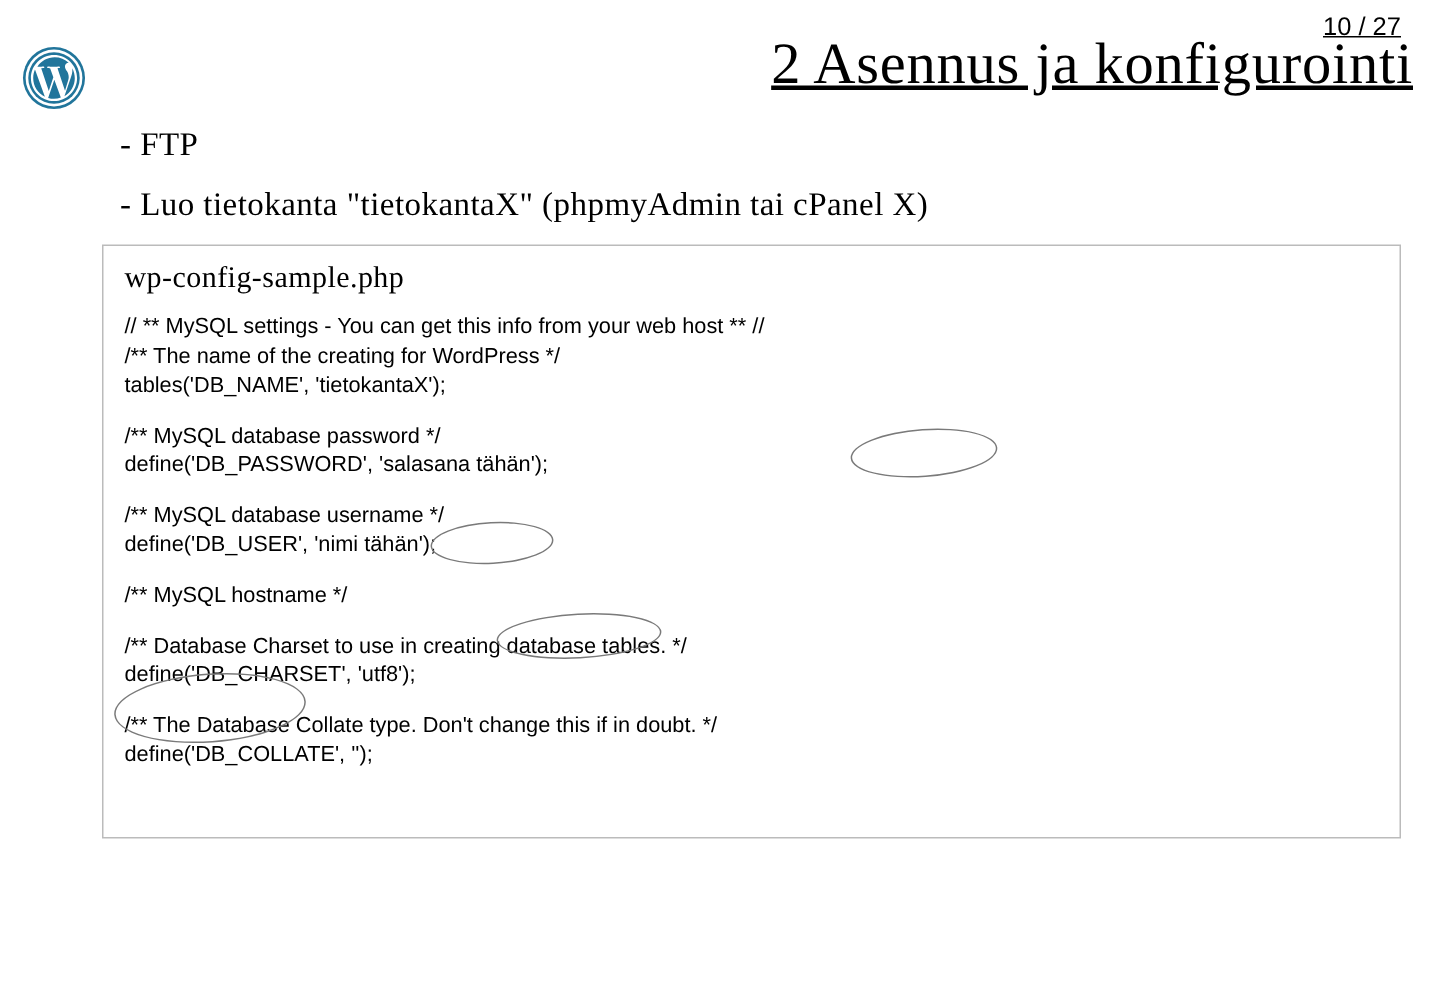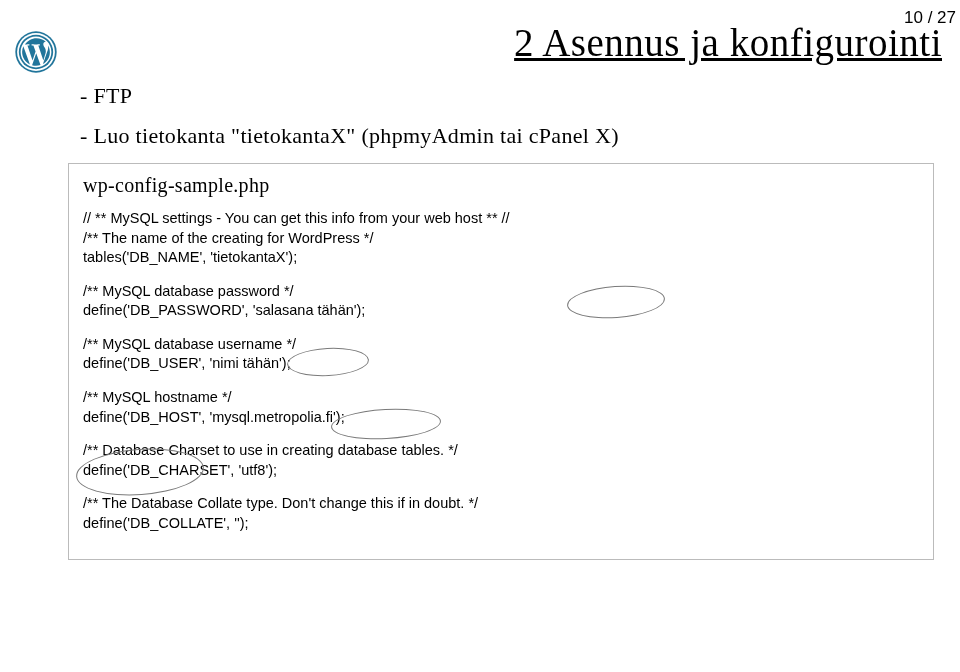--- a/index.html
+++ b/index.html
@@ -7,23 +7,24 @@
       background: #ffffff;
       width: 960px;
       height: 672px;
       position: relative;
       font-family: Arial, Helvetica, sans-serif;
       color: #000000;
     }
     .page-number {
       position: absolute;
       top: 8px;
-      right: 4px;
+      right: 26px;
       font-size: 17px;
       font-family: Arial, sans-serif;
+      text-decoration: underline;
     }
     .logo {
       position: absolute;
       top: 30px;
       left: 14px;
       width: 44px;
       height: 44px;
     }
     .logo svg { width: 100%; height: 100%; }
     .content {
@@ -43,21 +44,21 @@
     }
     .bullet-line {
       font-size: 22px;
       font-family: Georgia, 'Times New Roman', serif;
       margin-left: 12px;
       margin-bottom: 14px;
       letter-spacing: 0.3px;
     }
     .code-box {
       border: 1px solid #bbb;
-      padding: 10px 14px 10px 14px;
+      padding: 10px 14px 28px 14px;
       margin-top: 4px;
       margin-right: 8px;
       position: relative;
     }
     .filename {
       font-size: 20px;
       font-family: Georgia, 'Times New Roman', serif;
       margin-bottom: 12px;
       letter-spacing: 0.3px;
     }
@@ -112,21 +113,20 @@
       <div>define('DB_PASSWORD', 'salasana tähän');</div>
     </div>
 
     <div class="code-group">
       <div>/** MySQL database username */</div>
       <div>define('DB_USER', 'nimi tähän');</div>
     </div>
 
     <div class="code-group">
       <div>/** MySQL hostname */</div>
-      <div>define('DB_HOST', 'mysql.metropolia.fi');</div>
     </div>
 
     <div class="code-group">
       <div>/** Database Charset to use in creating database tables. */</div>
       <div>define('DB_CHARSET', 'utf8');</div>
     </div>
 
     <div class="code-group last">
       <div>/** The Database Collate type. Don't change this if in doubt. */</div>
       <div>define('DB_COLLATE', '');</div>

